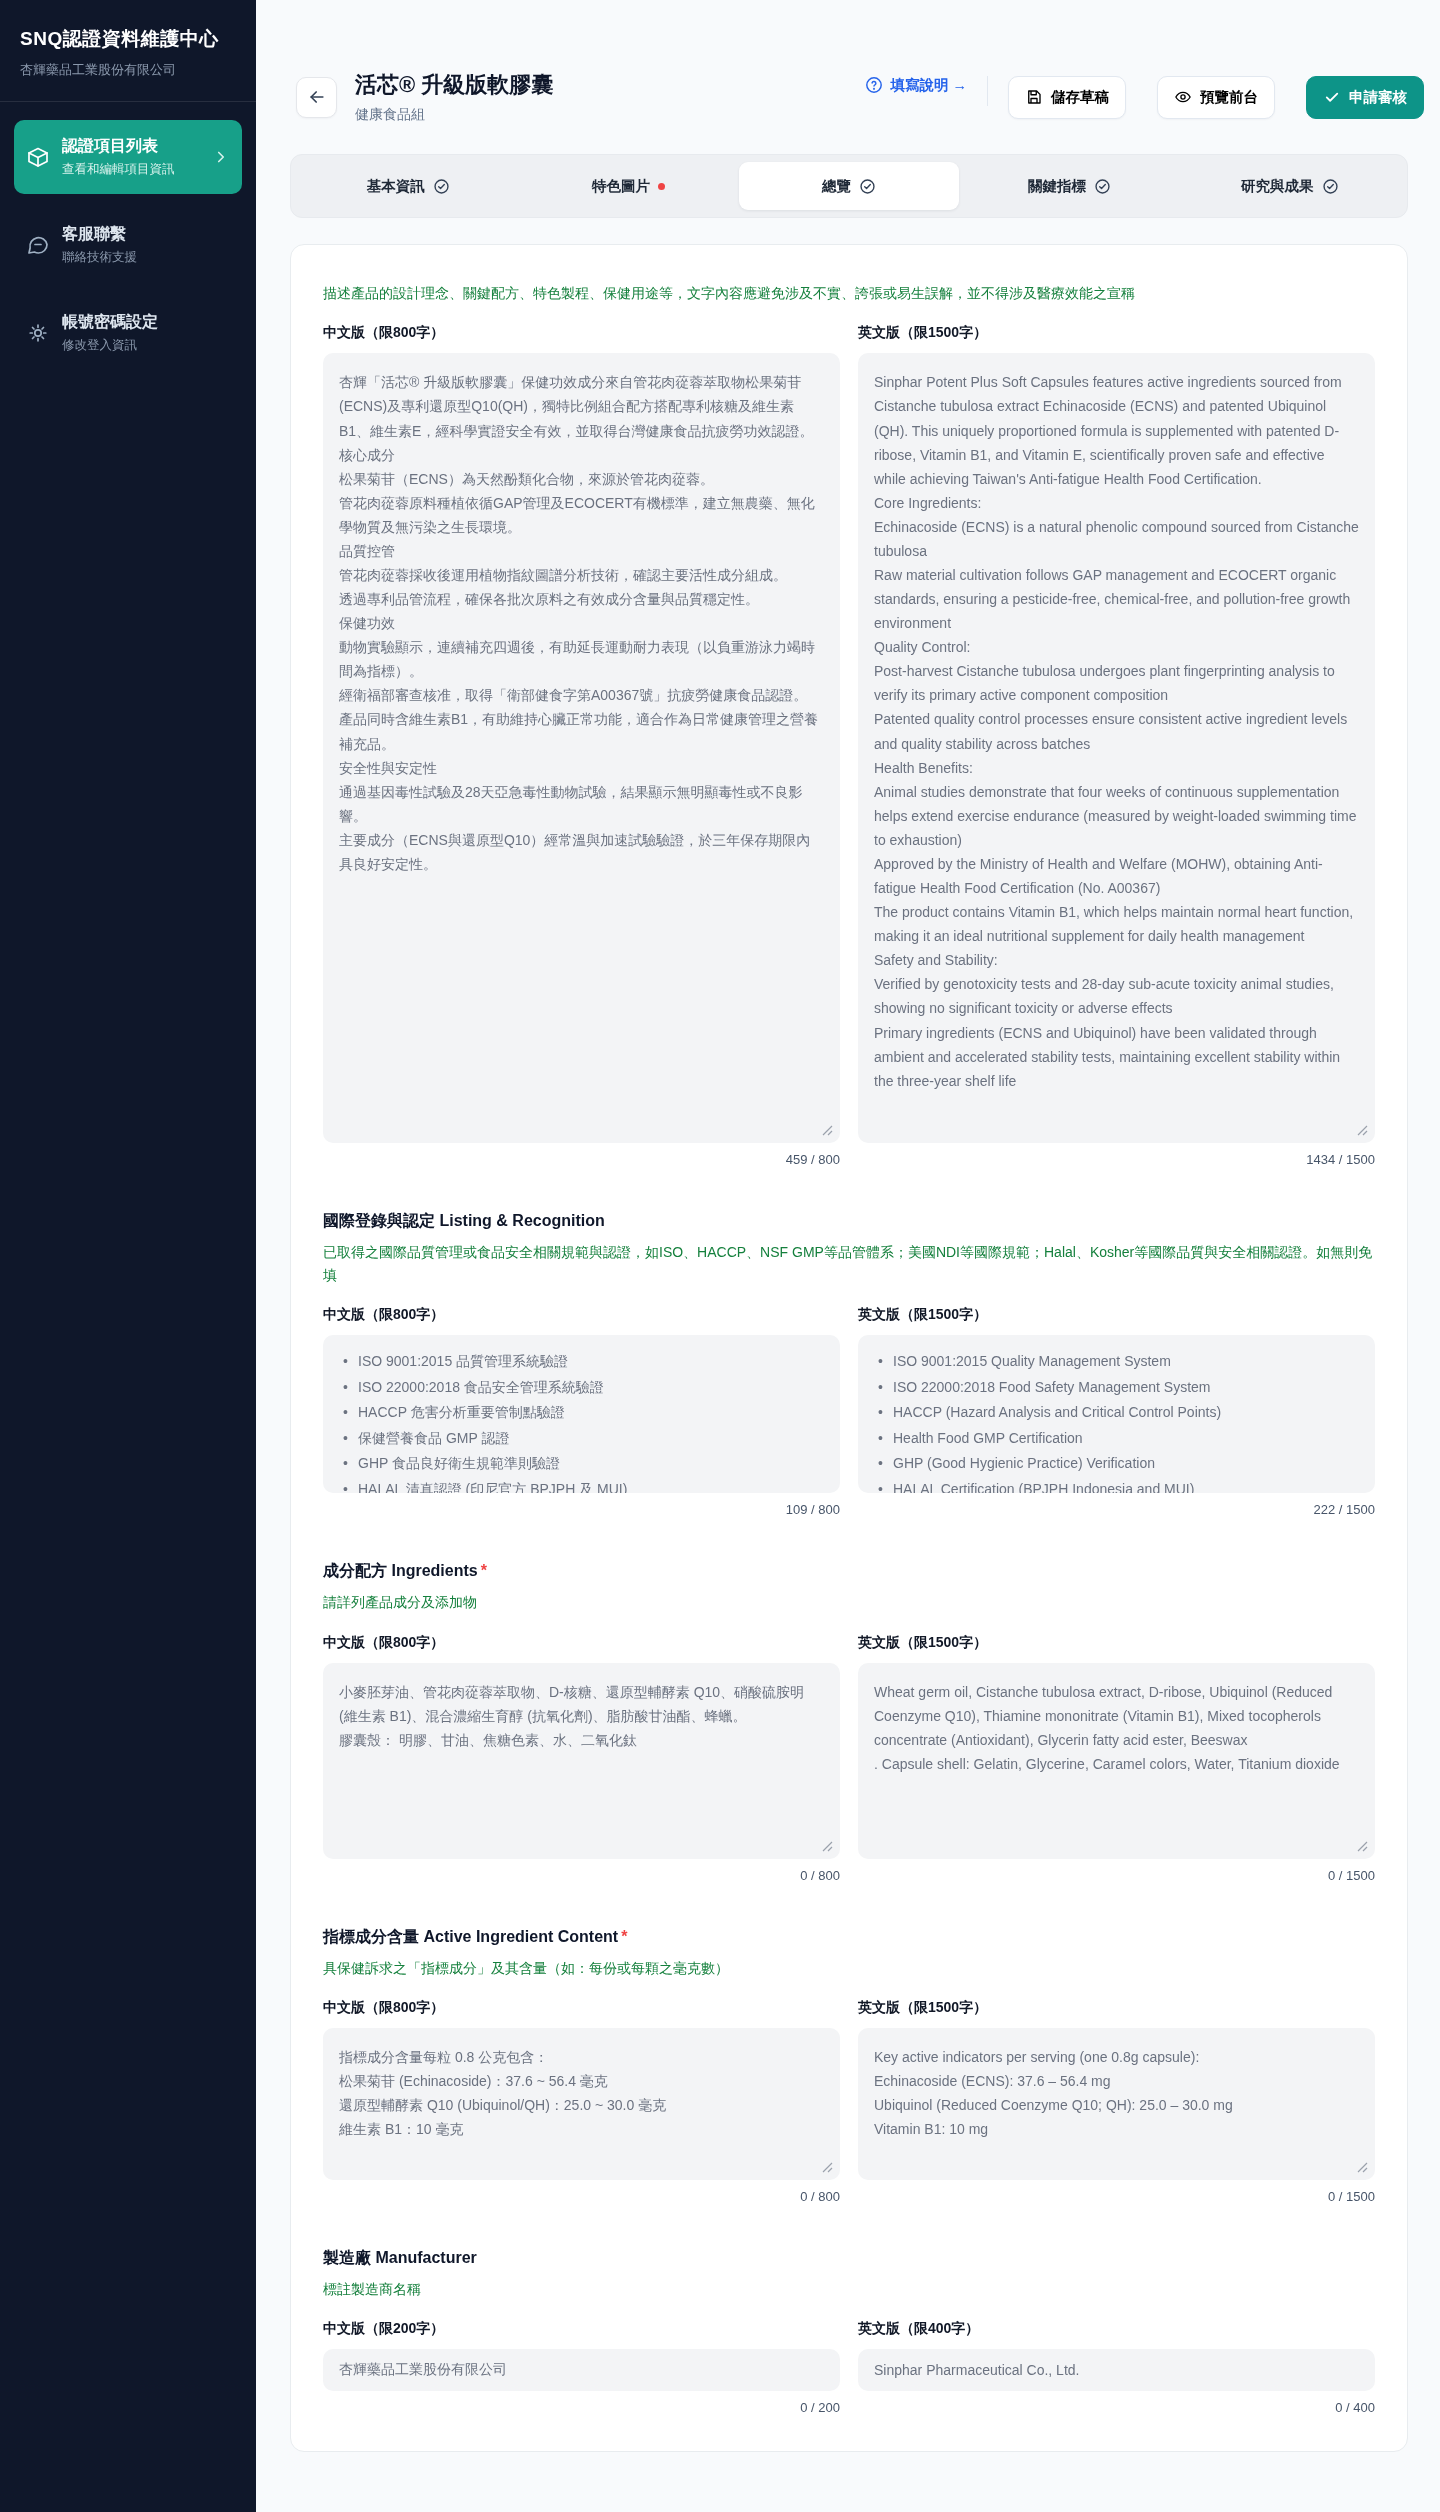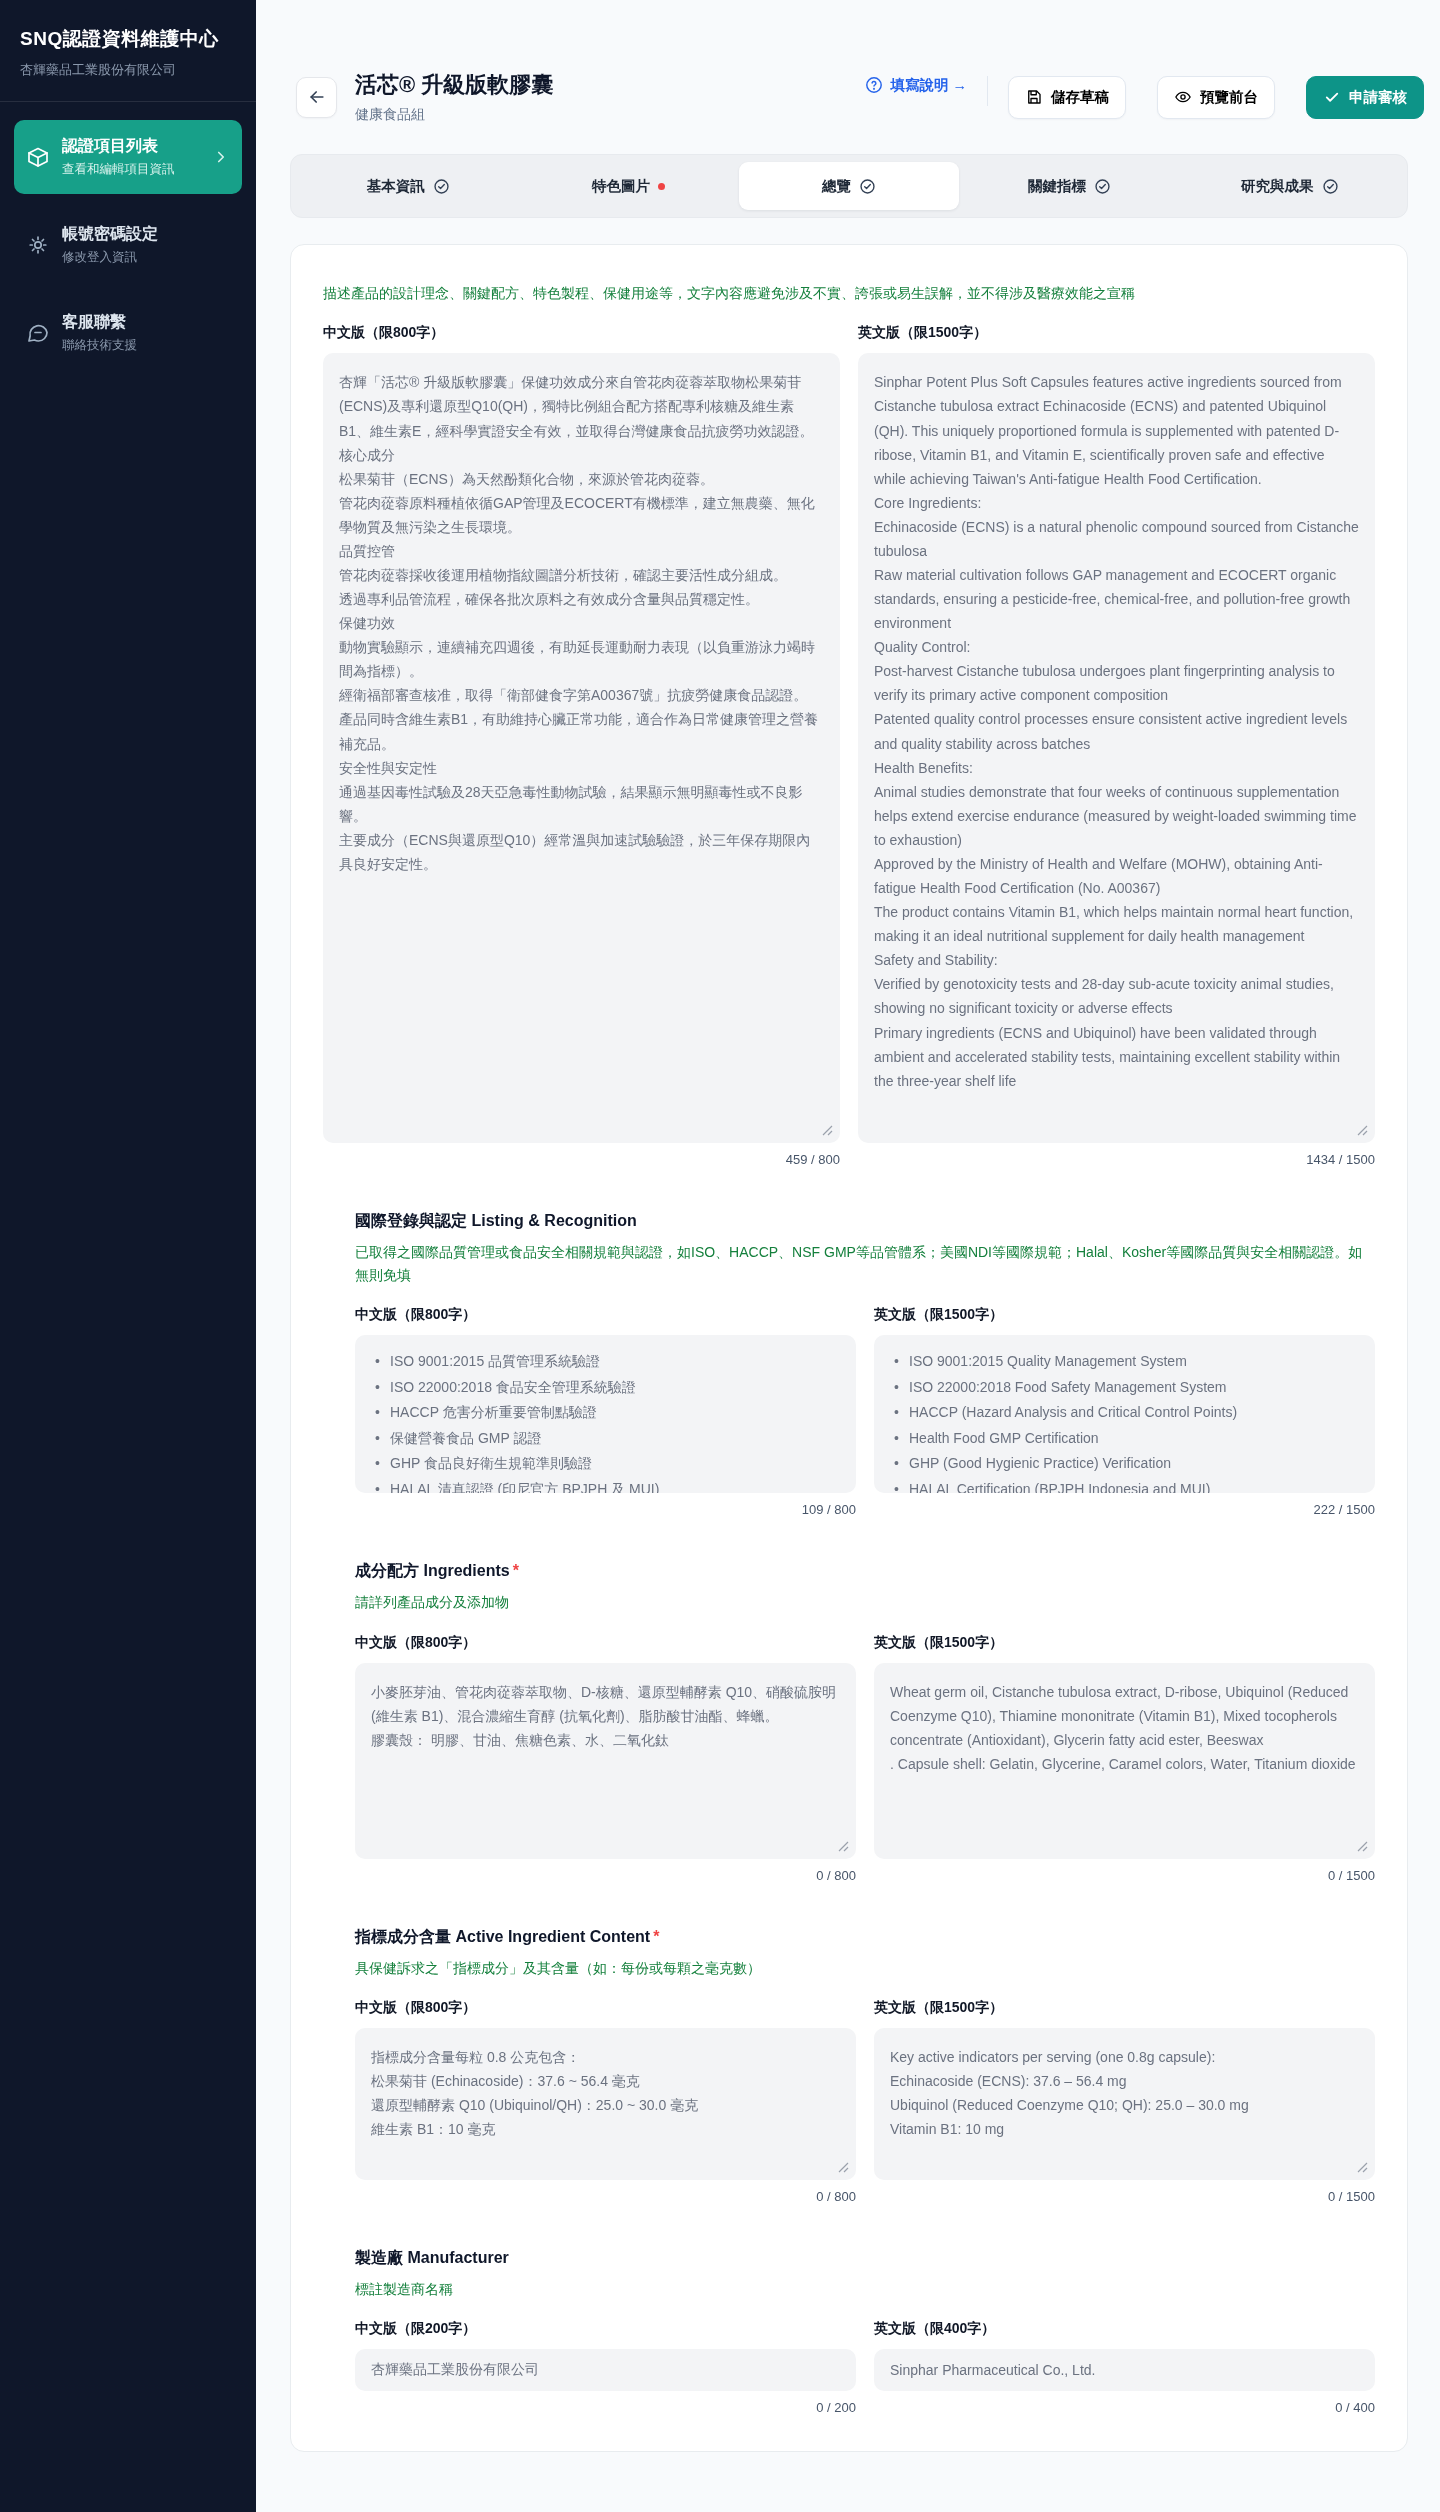--- a/index.html
+++ b/index.html
@@ -71,21 +71,21 @@
   }
   .tab.active { background:#ffffff; box-shadow:0 1px 3px rgba(16,24,40,.08); }
   .tab svg { width:17px; height:17px; color:#334155; }
   .dot { width:7px; height:7px; border-radius:50%; background:#ef4444; display:inline-block; }
 
   
   .card {
     margin:26px 32px 0 34px; background:#ffffff; border:1px solid #e8ecef;
     border-radius:14px; padding:28px 32px 36px 32px;
   }
-  .section + .section { margin-top:44px;margin-left:32px; }
+  .section + .section { margin-top:44px; }
   .sec-title { font-size:16px; font-weight:bold; color:#0f172a; }
   .star { color:#ef4444; margin-left:3px; }
   .sec-desc { font-size:14px; color:#15803d; margin-top:9px; line-height:1.6; }
   .cols { display:grid; grid-template-columns:1fr 1fr; column-gap:18px; margin-top:20px; }
   .field-label { font-size:14px; font-weight:600; color:#111827; margin-bottom:11px; }
   .box-wrap { position:relative; }
   textarea.fbox, .fbox-list, input.fbox {
     width:100%; background:#f3f4f6; border:none; border-radius:10px;
     font-family:inherit; font-size:14px; color:#6b7280; line-height:1.72;
   }
@@ -126,40 +126,40 @@
           <span class="nsub" style="display:block">查看和編輯項目資訊</span>
         </span>
         <span class="chev">
           <svg viewBox="0 0 24 24" fill="none" stroke="currentColor" stroke-width="2.2" stroke-linecap="round" stroke-linejoin="round">
               <path d="M9 6l6 6-6 6"></path>
             </svg>
         </span>
       </div>
       <div class="nav-item">
         <span class="nicon">
+          <svg viewBox="0 0 24 24" fill="none" stroke="currentColor" stroke-width="1.7" stroke-linecap="round" stroke-linejoin="round">
+              <path d="M21 11.5a8.5 8.5 0 0 1-8.5 8.5c-1.5 0-2.9-.4-4.1-1L3 20l1.1-5A8.5 8.5 0 1 1 21 11.5z"></path>
+              <path d="M9 11.5h6"></path>
+            </svg>
+        </span>
+        <span class="ntxt">
+          <span class="nlabel" style="display:block">客服聯繫</span>
+          <span class="nsub" style="display:block">聯絡技術支援</span>
+        </span>
+      </div>
+      <div class="nav-item">
+        <span class="nicon">
           <svg viewBox="0 0 24 24" fill="none" stroke="currentColor" stroke-width="1.7" stroke-linecap="round">
               <circle cx="12" cy="12" r="3.2"></circle>
               <path d="M12 4.2v2.1M12 17.7v2.1M4.2 12h2.1M17.7 12h2.1M6.5 6.5l1.5 1.5M16 16l1.5 1.5M17.5 6.5L16 8M8 16l-1.5 1.5"></path>
             </svg>
         </span>
         <span class="ntxt">
           <span class="nlabel" style="display:block">帳號密碼設定</span>
           <span class="nsub" style="display:block">修改登入資訊</span>
-        </span>
-      </div>
-      <div class="nav-item">
-        <span class="nicon">
-          <svg viewBox="0 0 24 24" fill="none" stroke="currentColor" stroke-width="1.7" stroke-linecap="round" stroke-linejoin="round">
-              <path d="M21 11.5a8.5 8.5 0 0 1-8.5 8.5c-1.5 0-2.9-.4-4.1-1L3 20l1.1-5A8.5 8.5 0 1 1 21 11.5z"></path>
-              <path d="M9 11.5h6"></path>
-            </svg>
-        </span>
-        <span class="ntxt">
-          <span class="nlabel" style="display:block">客服聯繫</span>
-          <span class="nsub" style="display:block">聯絡技術支援</span>
         </span>
       </div>
     </nav>
 
   </aside>
 
   <main class="main">
 
     <div class="main-header">
       <button class="back-btn">

